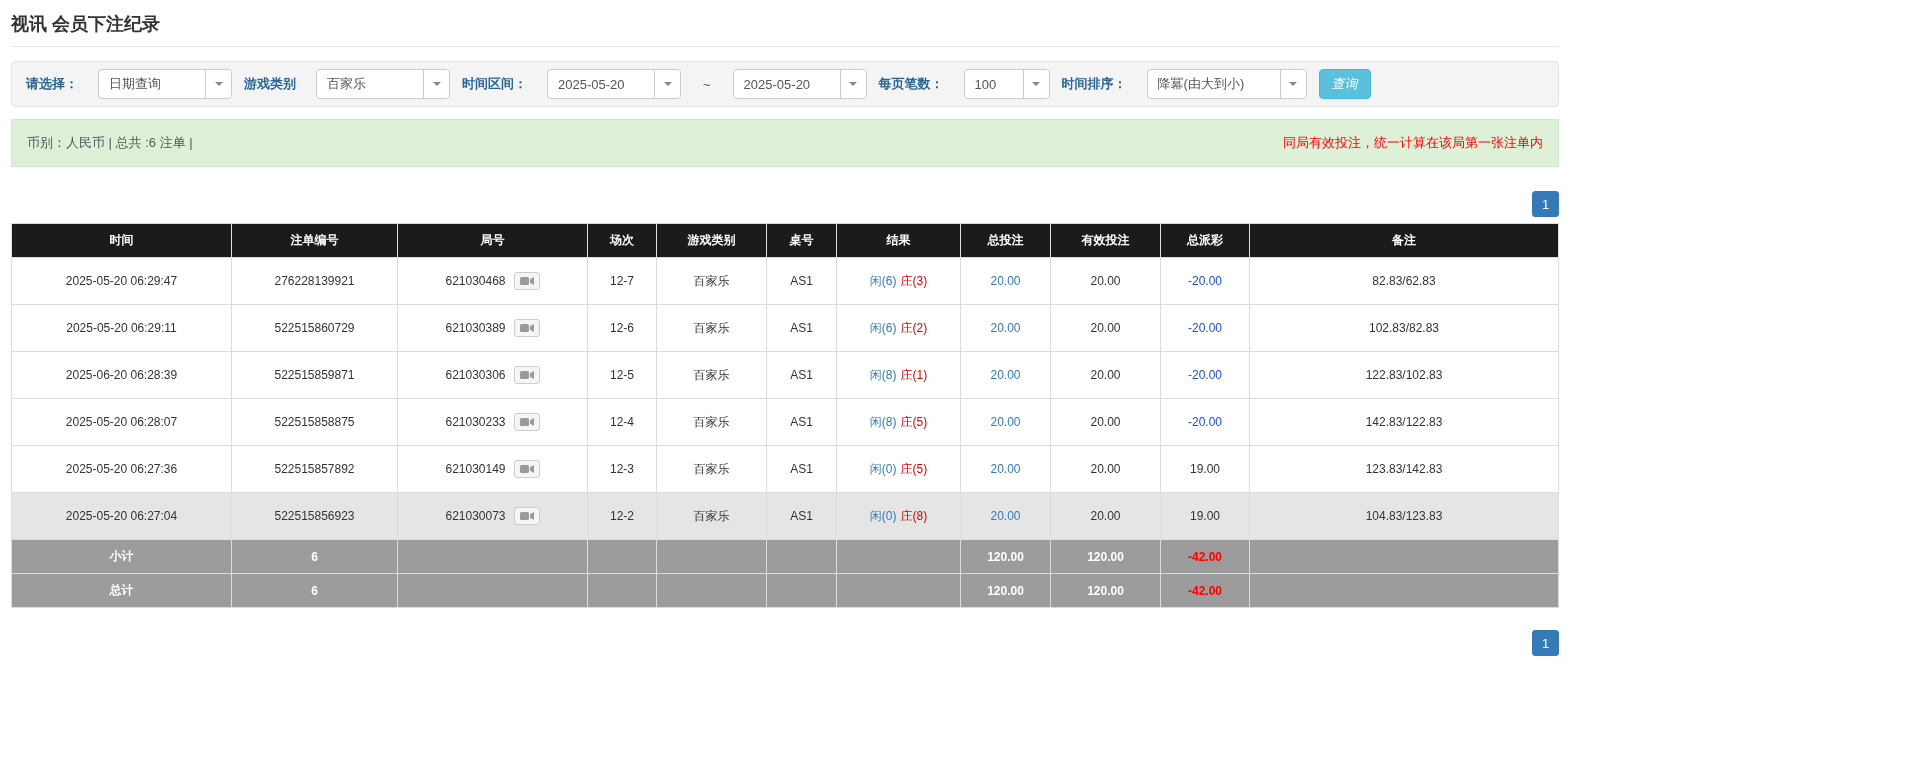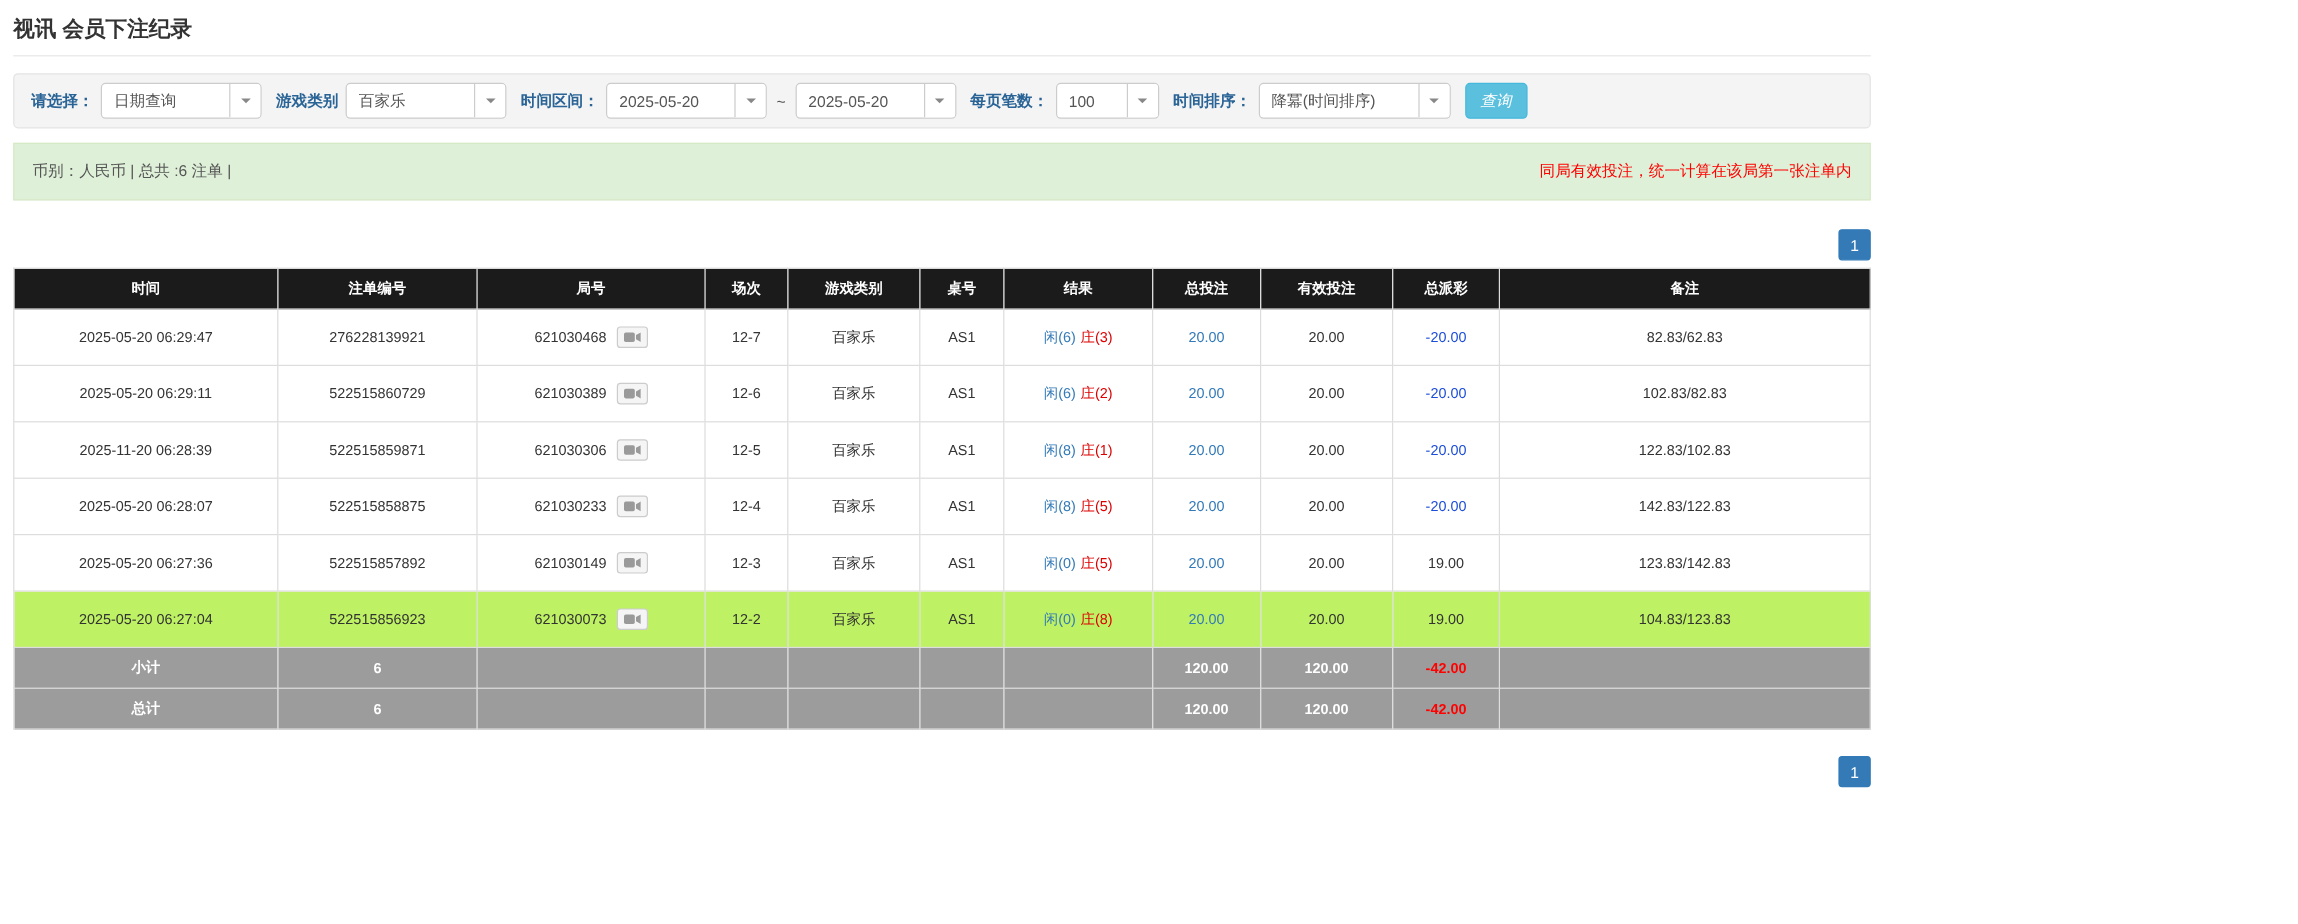--- a/index.html
+++ b/index.html
@@ -14,21 +14,21 @@
   
   .page-header { padding: 12px 0 10px; border-bottom: 1px solid #e7e7e7; margin-bottom: 14px; }
   .page-header h1 { font-size: 18px; font-weight: 700; color: #333; }
 
   
   .filter-bar {
     display: flex; align-items: center;
     background: #f4f4f4; border: 1px solid #e3e3e3; border-radius: 4px;
     padding: 8px 14px; height: 46px;
   }
-  .f-group { display: flex; align-items: center; gap: 6px; margin-right: 12px; }
+  .f-group { display: flex; align-items: center; gap: 20px; margin-right: 12px; }
   .f-label { color: #2a6496; font-size: 13px; font-weight: bold; white-space: nowrap; }
   .tilde { color: #555; font-size: 13px; margin: 0 2px; }
   .combo {
     display: inline-flex; align-items: stretch; height: 30px;
     background: #fff; border: 1px solid #ccc; border-radius: 4px; overflow: hidden;
   }
   .combo-value { display: flex; align-items: center; padding: 0 10px; font-size: 13px; color: #555; white-space: nowrap; }
   .w-select .combo-value { width: 106px; }
   .w-date  .combo-value { width: 106px; }
   .w-num   .combo-value { width: 58px; }
@@ -62,21 +62,21 @@
   }
 
   
   table.records { width: 100%; border-collapse: collapse; font-size: 12px; table-layout: fixed; }
   table.records th, table.records td { border: 1px solid #ddd; text-align: center; vertical-align: middle; }
   table.records thead th {
     background: #1b1b1b; color: #fff; font-weight: bold; font-size: 12px;
     padding: 8px 4px; border-color: #ddd;
   }
   table.records tbody td { padding: 14px 4px; color: #333; background: #fff; }
-  table.records tbody tr.highlight td { background: #bef264; margin-left: 40px; }
+  table.records tbody tr.highlight td { background: #e5e5e5; margin-left: 40px; }
   table.records tfoot td {
     background: #9c9c9c; color: #fff; font-weight: bold; padding: 8px 4px;
   }
   .link-blue { color: #337ab7; cursor: pointer; }
   .result-player { color: #337ab7; margin-right: 4px; }
   .result-banker { color: #dd0000; }
   .payout.neg, td.payout.neg { color: #1d4ed8; }
   tfoot td.payout.neg { color: #ff0000; }
   .round-no { vertical-align: middle; }
   .video-btn {
@@ -138,21 +138,21 @@
         <span class="combo-value">100</span>
         <button class="combo-btn">
             <span class="caret"></span>
           </button>
       </div>
     </div>
 
     <div class="f-group">
       <span class="f-label">时间排序：</span>
       <div class="combo w-sort">
-        <span class="combo-value">降冪(时间排序)</span>
+        <span class="combo-value">降冪(由大到小)</span>
         <button class="combo-btn">
             <span class="caret"></span>
           </button>
       </div>
     </div>
 
     <button class="query-btn">查询</button>
   </div>
 
   <div class="summary-bar">
@@ -238,21 +238,21 @@
     </td>
     <td>
       <span class="link-blue">20.00</span>
     </td>
     <td>20.00</td>
     <td class="payout neg">-20.00</td>
     <td>102.83/82.83</td>
   </tr>
 
   <tr>
-    <td>2025-11-20 06:28:39</td>
+    <td>2025-06-20 06:28:39</td>
     <td>522515859871</td>
     <td>
       <span class="round-no">621030306</span><span class="video-btn">
               <svg width="14" height="10" viewBox="0 0 14 10">
                 <rect x="0" y="1" width="9" height="8" rx="1.5" fill="#9a9a9a"></rect>
                 <path d="M10 3.2 L14 1 L14 9 L10 6.8 Z" fill="#9a9a9a"></path>
               </svg>
             </span>
     </td>
     <td>12-5</td>

